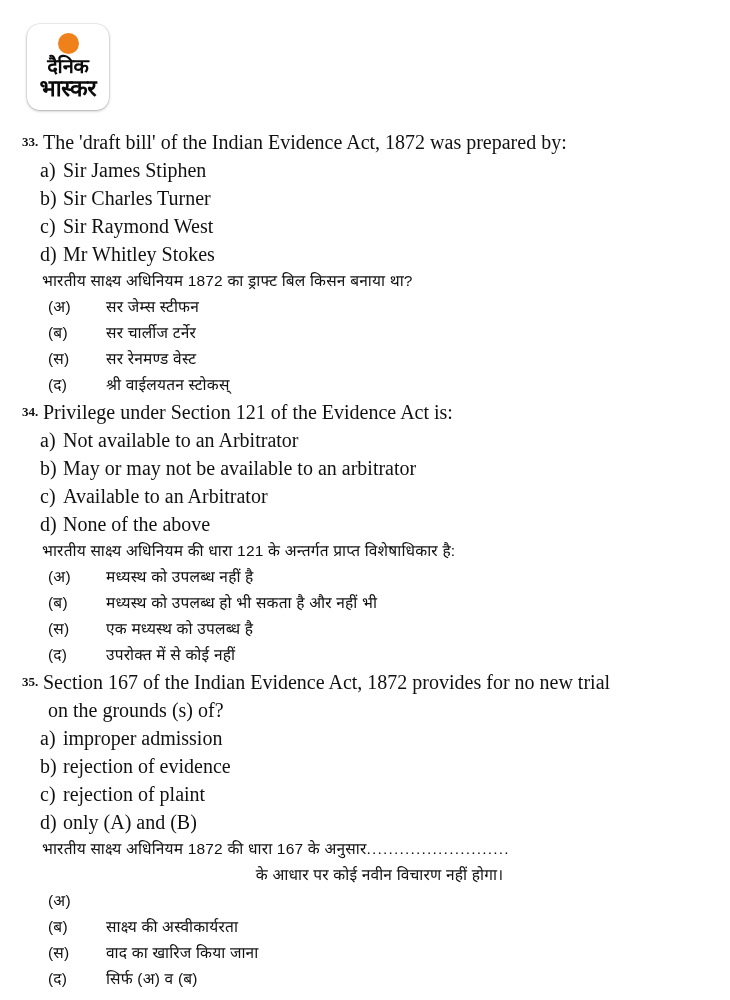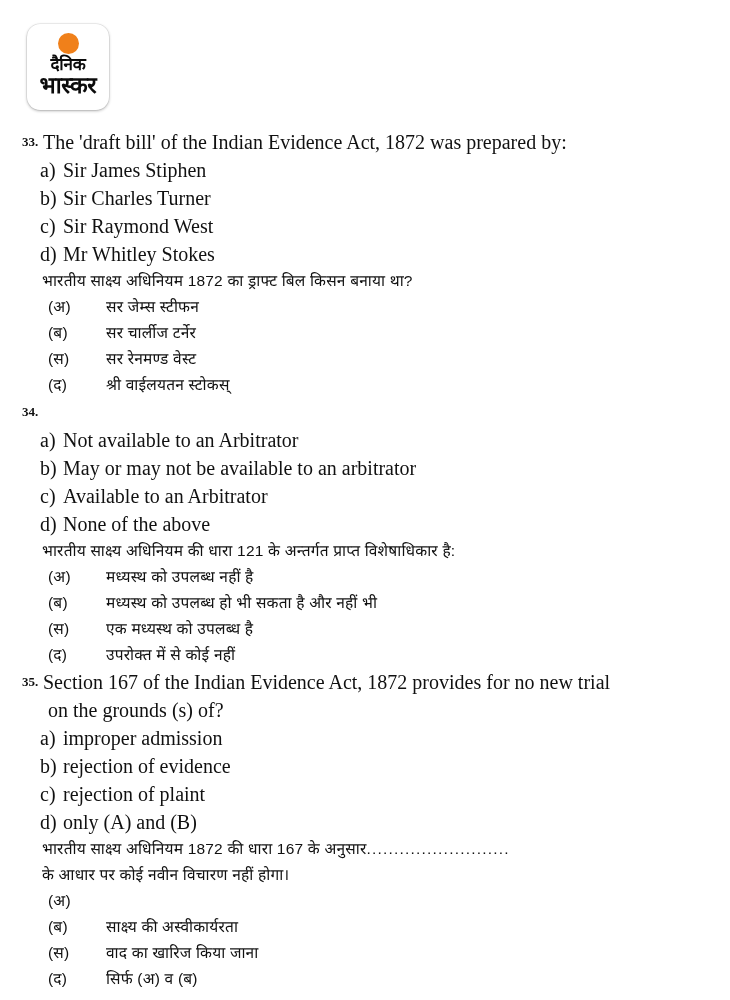--- a/index.html
+++ b/index.html
@@ -44,21 +44,21 @@
     background: #F0801A;
     margin-bottom: 2px;
   }
   .logo-text {
     font-family: "Liberation Sans", "DejaVu Sans", sans-serif;
     font-weight: bold;
     color: #0b0b0b;
     text-align: center;
     line-height: 1.0;
   }
-  .logo-line1 { font-size: 17px; letter-spacing: -0.3px; }
+  .logo-line1 { font-size: 20px; letter-spacing: -0.3px; }
   .logo-line2 { font-size: 23px; letter-spacing: -0.3px; margin-top: 1px; }
 
   
   .doc {
     position: absolute;
     left: 0;
     top: 128px;
     width: 730px;
   }
 
@@ -114,20 +114,21 @@
     padding-right: 25px;
     letter-spacing: 0.2px;
   }
   .q-hi-cont {
     font-family: "Liberation Sans", "DejaVu Sans", sans-serif;
     font-size: 15.5px;
     line-height: 26px;
     padding-left: 42px;
     padding-right: 13px;
     letter-spacing: 0.2px;
+    text-align: center;
   }
   .dots {
     letter-spacing: 1.2px;
     font-size: 15.5px;
   }
 
   
   .opt-hi {
     display: flex;
     align-items: flex-start;
@@ -197,20 +198,21 @@
     </div>
     <div class="opt-hi">
       <span class="opt-hi-label">(द)</span>
       <span class="opt-hi-text">श्री वाईलयतन स्टोकस्</span>
     </div>
   </div>
 
   <div class="question-block">
     <div class="q-head">
       <span class="q-num">34.</span>
+      <span class="q-text">Privilege under Section 121 of the Evidence Act is:</span>
     </div>
 
     <div class="opt-en">
       <span class="opt-en-label">a)</span>
       <span class="opt-en-text">Not available to an Arbitrator</span>
     </div>
     <div class="opt-en">
       <span class="opt-en-label">b)</span>
       <span class="opt-en-text">May or may not be available to an arbitrator</span>
     </div>

